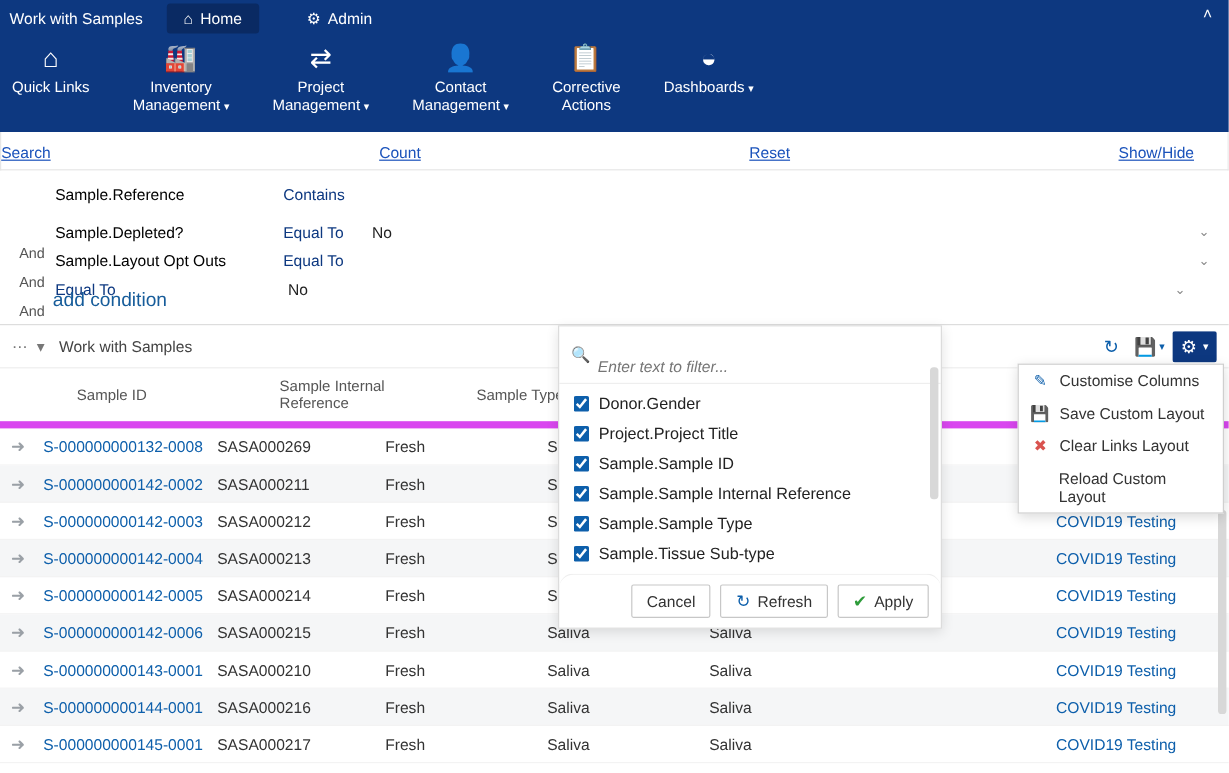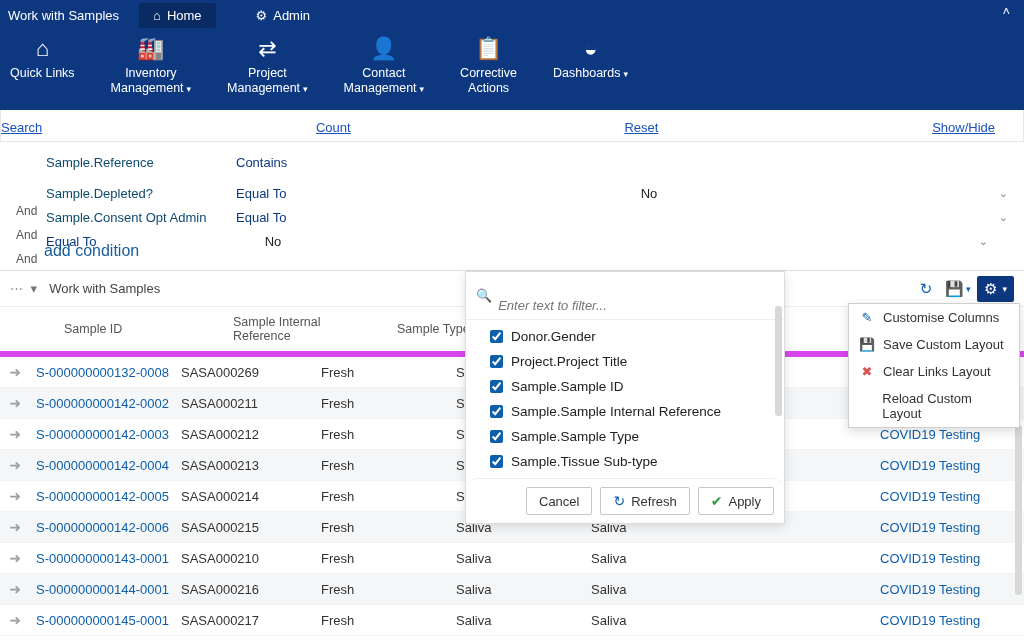--- a/index.html
+++ b/index.html
@@ -20,23 +20,23 @@
   .ribbon-item .caret { font-size: 9px; margin-left: 3px; }
   
   
   .actions-row { display: flex; justify-content: space-between; gap: 36px; padding: 10px 28px 6px 0; border: 1px solid #e6e6e6; border-top:none;}
   .actions-row a { color: #1a52bb; text-decoration: underline; font-size: 13px; }
   
   
   .filters { padding: 2px 16px 10px 16px; }
   .filter-row { display: grid; grid-template-columns: 30px 190px 70px 1fr 20px; align-items: center; height: 24px; font-size: 13px; }
   .filter-row .and { color:#555; font-size:12px;margin-top:36px; }
-  .filter-row .field { color:#0c4a6e; }
+  .filter-row .field { color:#000000; }
   .filter-row .op { color:#0d3880; }
-  .filter-row .val { color:#222; padding-left:4px;text-align:center;}
+  .filter-row .val { color:#222; padding-left:4px;}
   .filter-row .chev { color:#888; font-size:11px; text-align:right;}
   .add-cond { color:#165c9a; margin-left:28px; font-size:16px; display:inline-block; margin-top:2px;}
   
   
   .table-wrap { border-top: 1px solid #ddd; position: relative; }
   .grid-title-row { display:flex; align-items:center; height:36px; padding:0 10px; border-bottom:1px solid #eee;}
   .grid-title-left { display:flex; align-items:center; gap:10px; color:#444;}
   .grid-title-left .dots { letter-spacing:2px; color:#777; }
   .grid-title-right { margin-left:auto; display:flex; align-items:center; gap:6px; }
   .toolbtn { width:26px; height:26px; display:inline-flex; align-items:center; justify-content:center; border:1px solid transparent; border-radius:2px; color:#0d5fab; font-size:15px; }
@@ -54,21 +54,21 @@
   .row:nth-child(even) { background:#f5f6f7; }
   .row:nth-child(even.sel) { background:#eef2f5;}
   .row .arrow { color:#9aa0a6; font-size:14px; text-align:center;}
   .row .link { color:#0d5fab; }
   .row .project { color:#0d5fab; }
   
   
   .popup { position:absolute; top:0px; left:465px; width:320px; background:#fff; border:1px solid #dcdcdc; box-shadow: 0 3px 10px rgba(0,0,0,.12); z-index:50;}
   .popup .search { display:flex; align-items:center; gap:6px; padding:6px 10px; border-bottom:1px solid #eee; color:#888;}
   .popup .search input { flex:1; border:none; outline:none; font-style:italic; font-size:13px; color:#666;margin-top:20px;}
-  .popup .list { max-height: 180px; overflow:auto; padding:4px 12px;}
+  .popup .list { max-height: 180px; overflow:auto; padding:4px 0;}
   .popup .item { display:flex; align-items:center; gap:8px; padding:5px 12px; font-size:13.5px; color:#222;}
   .popup .item input { accent-color:#0d5fab;}
   .popup .btns { display:flex; justify-content:flex-end; gap:8px; padding:8px 10px; border-top:1px solid #eee;border-radius:12px;}
   .popup .btn { border:1px solid #c7c7c7; background:#fff; padding:5px 12px; border-radius:2px; font-size:13px; display:inline-flex; align-items:center; gap:6px;}
   .popup .btn .ic { font-size:14px;}
   .ic-blue { color:#0d5fab;}
   .ic-green{ color:#2e9c3a;}
   .popup .scrollbar { position:absolute; right:2px; top:34px; width:7px; height:110px; background:#d8d8d8; border-radius:3px;}
   
   
@@ -143,21 +143,21 @@
   </div>
   <div class="filter-row">
     <span class="and">And</span>
     <span class="field">Sample.Depleted?</span>
     <span class="op">Equal To</span>
     <span class="val">No</span>
     <span class="chev">⌄</span>
   </div>
   <div class="filter-row">
     <span class="and">And</span>
-    <span class="field">Sample.Consent Opt Admin</span>
+    <span class="field">Sample.Layout Opt Outs</span>
     <span class="op">Equal To</span>
     <span class="val"></span>
     <span class="chev">⌄</span>
   </div>
   <div class="filter-row">
     <span class="and">And</span>
     <span class="op">Equal To</span>
     <span class="val">No</span>
     <span class="chev">⌄</span>
   </div>

